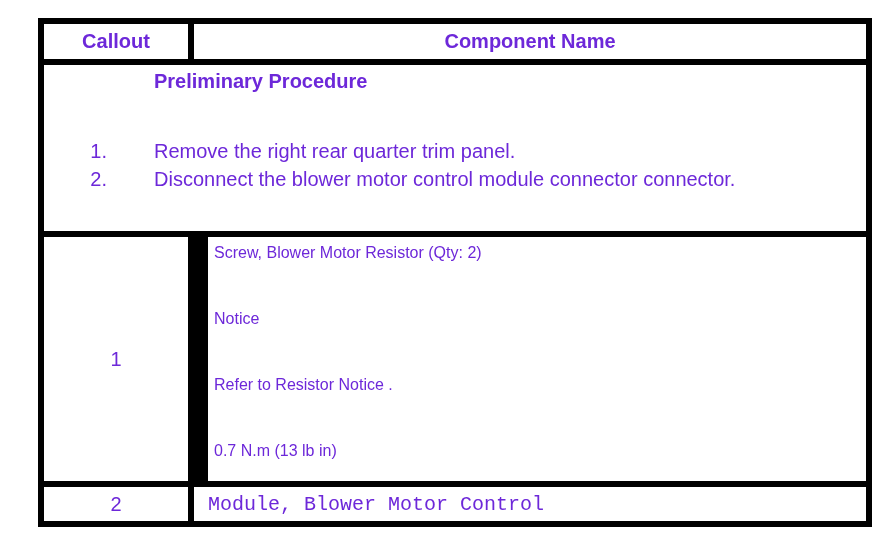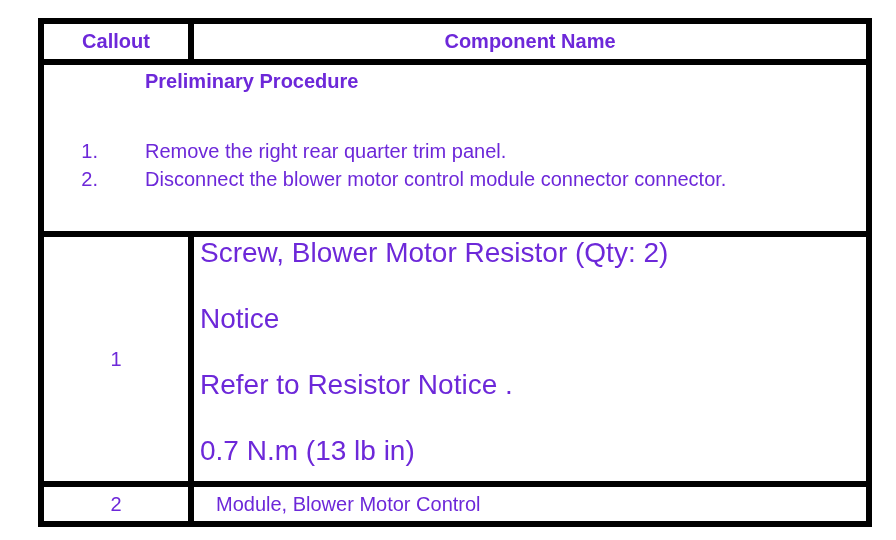--- a/index.html
+++ b/index.html
@@ -29,47 +29,48 @@
   }
   .cell { background: #ffffff; overflow: hidden; }
   .hdr {
     display: flex;
     align-items: center;
     justify-content: center;
     font-weight: bold;
     font-size: 20px;
     white-space: nowrap;
   }
-  .prelim { grid-column: 1 / -1; padding-top: 4px; }
+  .prelim { grid-column: 1 / -1; padding-top: 4px; padding-left: 9px; }
   .prelim-title {
     font-weight: bold;
     font-size: 20px;
     line-height: 24px;
     margin-left: 101px;
     white-space: nowrap;
   }
   .steps { margin-top: 44px; font-size: 20px; list-style: none; }
   .step { display: flex; line-height: 28px; white-space: nowrap; }
   .step-num { flex: 0 0 54px; width: 54px; text-align: right; }
   .step-text { margin-left: 47px; }
   .callout-cell {
     display: flex;
     align-items: center;
     justify-content: center;
     font-size: 20px;
   }
-  .comp-cell { padding: 4px 8px 0 6px; font-size: 28px; }
+  .comp-cell { padding: 4px 8px 0 6px; font-size: 16px; margin-left: 14px; }
   .comp-cell p { line-height: 24px; margin: 0 0 42px 0; white-space: nowrap; }
   .bold { font-weight: normal; }
   .comp-single {
     display: flex;
     align-items: center;
-    padding-left: 22px;
+    padding-left: 14px;
     font-size: 20px;
     white-space: nowrap;
+    font-family: Liberation Mono, monospace;
   }
 </style>
 </head>
 <body>
 
 <div class="canvas">
   <div class="tbl">
 
     <div class="cell hdr">
       <span>Callout</span>

